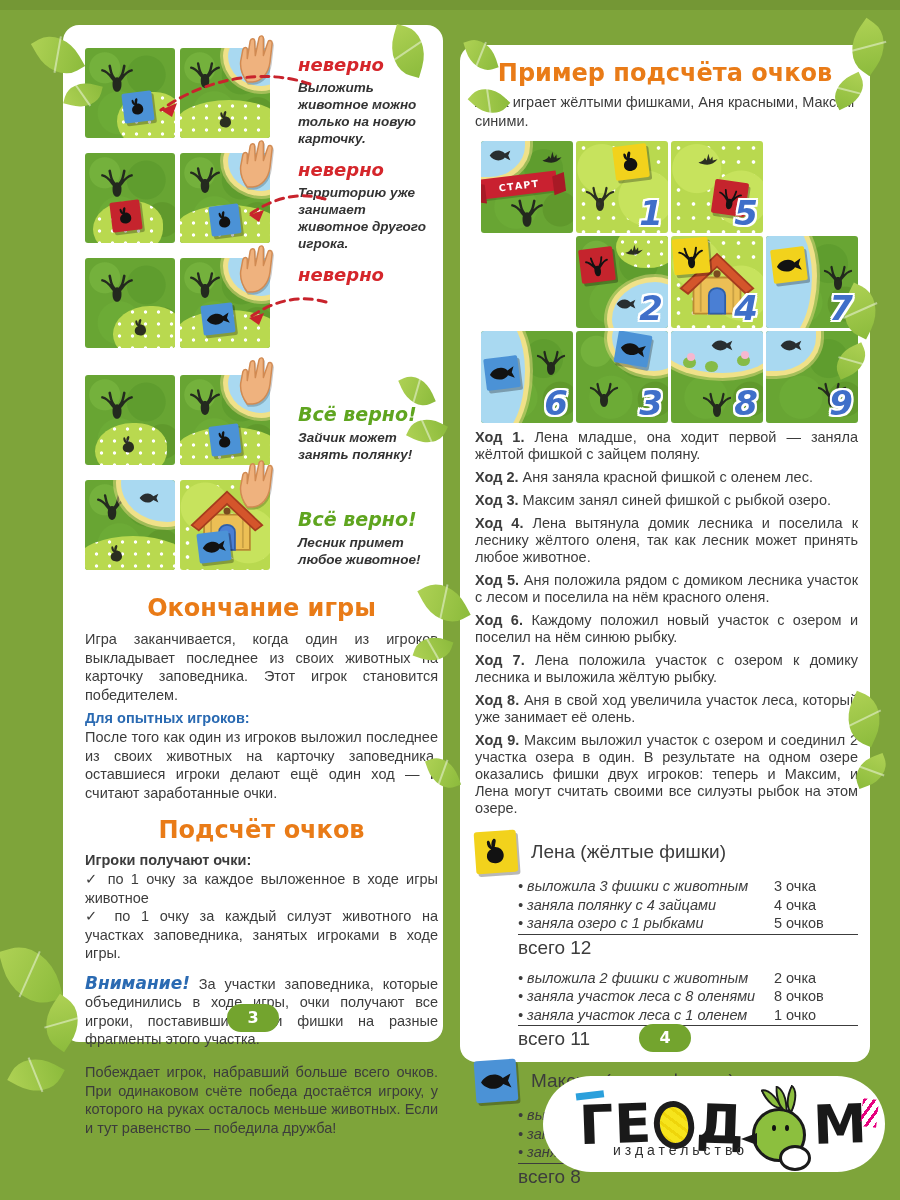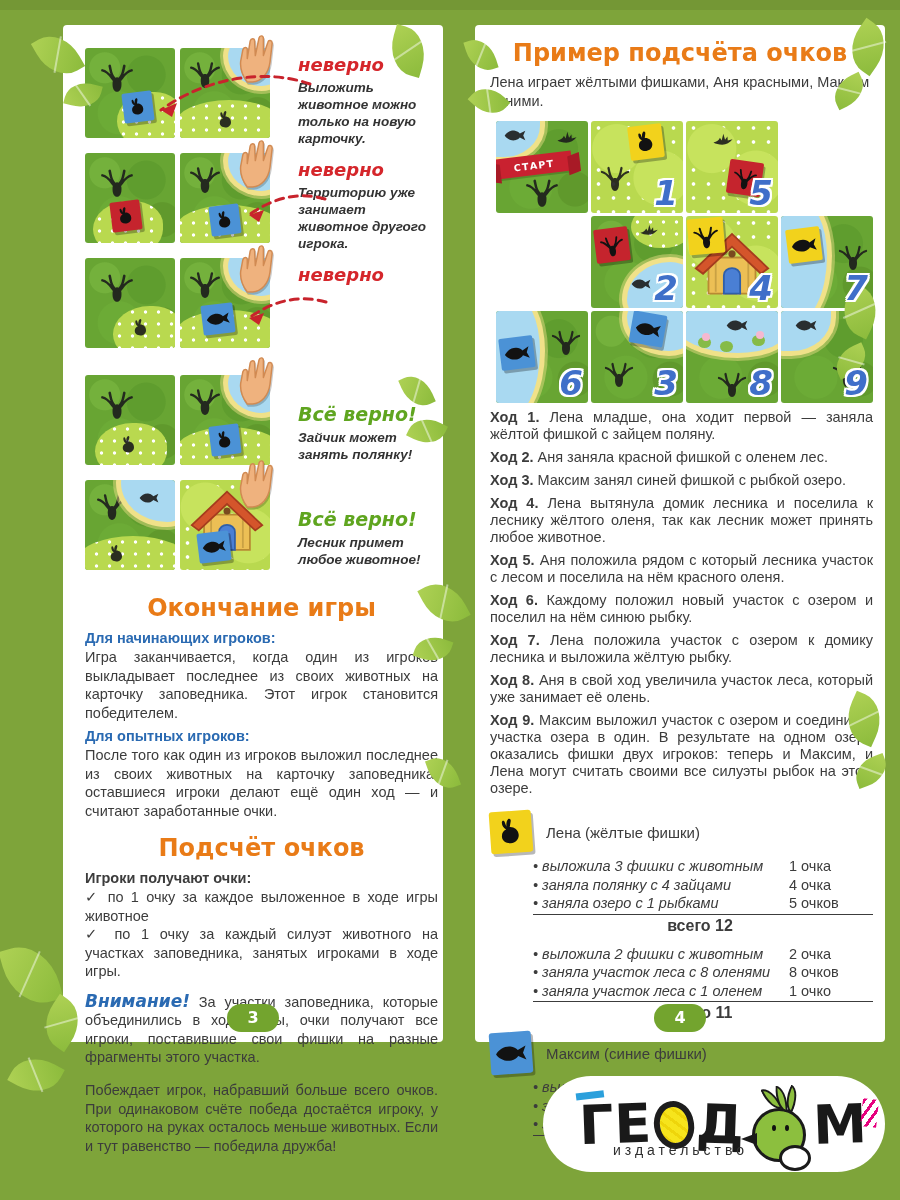--- a/index.html
+++ b/index.html
@@ -6,23 +6,23 @@
     --background:#7ea43a; --accent-orange:#e97b17; --accent-blue:#2a6ab2;
     --wrong-red:#d5262b; --ok-green:#5fa51f; --text:#3c3c3c; --badge-green:#73a42e;
     --chip-yellow:#f2d21c; --chip-red:#c5242d; --chip-blue:#4b92d6; --number-blue:#3f6fc9;
   }
   html,body{margin:0;padding:0;}
   body{font-family:"Liberation Sans",sans-serif;color:var(--text);}
   #stage{position:relative;width:900px;height:1200px;background:var(--background);overflow:hidden;}
   #stage::before{content:'';position:absolute;top:0;left:0;right:0;height:10px;background:rgba(0,0,0,.08);}
 
   
-  .page{position:absolute;top:25px;height:1017px;background:#fff;border-radius:4px;}
+  .page{position:absolute;top:25px;height:1017px;background:#fff;border-radius:16px;}
   .page.left{left:63px;width:380px;}
-  .page.right{left:475px;width:410px;}
+  .page.right{left:460px;width:410px;margin-top:20px;}
   .page-badge{position:absolute;left:50%;bottom:10px;transform:translateX(-50%);min-width:28px;height:28px;
     background:var(--badge-green);border-radius:15px;color:#fff;font:700 16px/28px "DejaVu Sans",sans-serif;
     text-align:center;padding:0 12px;}
 
   
   .leaf{position:absolute;width:36px;height:46px;background:linear-gradient(135deg,#aed154,#8cbb3c);
     border-radius:0 75% 0 75%;}
   .leaf::after{content:'';position:absolute;left:46%;top:8%;width:2px;height:80%;background:rgba(255,255,255,.45);transform:rotate(40deg);}
   .leaf.sm{width:26px;height:34px;}
   .leaf.lg{width:50px;height:62px;}
@@ -97,28 +97,28 @@
   .moves{padding:6px 12px 0 15px;}
   .move{font-size:14.5px;line-height:17px;text-align:justify;margin:0 0 6px;}
   .move b{white-space:nowrap;}
 
   .players{padding:8px 12px 0 15px;}
   .player{margin-bottom:10px;}
   .p-head{display:flex;align-items:center;gap:14px;margin-bottom:4px;}
   .p-chip{position:relative;width:42px;height:42px;flex:0 0 42px;display:flex;align-items:center;justify-content:center;
     border-radius:3px;box-shadow:2px 3px 0 rgba(0,0,0,.28);transform:rotate(-4deg);}
   .p-chip svg{color:#121212;}
-  .p-name{font-size:15px;}
+  .p-name{font-size:19px;}
   .p-rows{margin-left:43px;}
   .p-row{display:flex;font-size:14.5px;line-height:18.5px;}
   .p-item{flex:1;font-style:italic;}
   .p-item::before{content:'• ';}
   .p-pts{width:84px;text-align:left;}
   .p-line{margin-left:43px;border-bottom:1.5px solid #3c3c3c;margin-top:1px;}
-  .p-total{margin-left:43px;text-align:center;font-weight:700;font-size:16px;padding:2px 6px 0 0;}
+  .p-total{margin-left:43px;text-align:left;font-weight:400;font-size:19px;padding:2px 6px 0 0;}
 
   
   .logo-pill{position:absolute;left:543px;top:1076px;width:342px;height:96px;background:#fff;border-radius:48px;}
   .logo-row{position:absolute;left:36px;top:12px;display:flex;align-items:center;}
   .lg{font-family:"DejaVu Sans",sans-serif;font-weight:900;font-size:54px;line-height:1;color:#191919;letter-spacing:1px;}
   .lg-ge{position:relative;transform:rotate(-2deg);}
   .lg-ge::before{content:'';position:absolute;left:-2px;top:-7px;width:28px;height:7px;background:#2ba0dc;transform:rotate(-5deg);}
   .lg-o{display:inline-block;width:40px;height:48px;margin:0 2px;border:6px solid #1d1d1d;border-radius:50% 50% 48% 52%;
     background:repeating-linear-gradient(45deg,#f6e41c 0 6px,#eed50b 6px 9px);transform:rotate(-8deg);box-sizing:border-box;}
   .lg-d{transform:rotate(2deg);}
@@ -359,21 +359,20 @@
         </div>
         <div class="note" style="top:28px">
           <div class="verdict ok">Всё верно!</div>
           <div class="note-text">Лесник примет любое животное!</div>
         </div>
       </div>
     </div>
 
     <div class="ltext">
       <div class="h-orange" style="margin-top:24px">Окончание игры</div>
-      <div class="lbl-blue">Для начинающих игроков:</div>
       <p class="body-p">Игра заканчивается, когда один из игроков выкладывает последнее из своих животных на карточку заповедника. Этот игрок становится победителем.</p>
       <div class="lbl-blue">Для опытных игроков:</div>
       <p class="body-p">После того как один из игроков выложил последнее из своих животных на карточку заповедника, оставшиеся игроки делают ещё один ход — и считают заработанные очки.</p>
 
       <div class="h-orange">Подсчёт очков</div>
       <div class="lbl-dark">Игроки получают очки:</div>
       <div class="check-line">по 1 очку за каждое выложенное в ходе игры животное</div>
       <div class="check-line">по 1 очку за каждый силуэт животного на участках заповедника, занятых игроками в ходе игры.</div>
       <p class="attn">
         <span class="attn-word">Внимание!</span>
@@ -525,42 +524,42 @@
           </svg>
         <span class="tnum">9</span>
       </div>
     </div>
 
     <div class="moves">
       <p class="move"><b>Ход 1.</b> <span>Лена младше, она ходит первой — заняла жёлтой фишкой с зайцем поляну.</span></p>
       <p class="move"><b>Ход 2.</b> <span>Аня заняла красной фишкой с оленем лес.</span></p>
       <p class="move"><b>Ход 3.</b> <span>Максим занял синей фишкой с рыбкой озеро.</span></p>
       <p class="move"><b>Ход 4.</b> <span>Лена вытянула домик лесника и поселила к леснику жёлтого оленя, так как лесник может принять любое животное.</span></p>
-      <p class="move"><b>Ход 5.</b> <span>Аня положила рядом с который лесника участок с лесом и поселила на нём красного оленя.</span></p>
+      <p class="move"><b>Ход 5.</b> <span>Аня положила рядом с домиком лесника участок с лесом и поселила на нём красного оленя.</span></p>
       <p class="move"><b>Ход 6.</b> <span>Каждому положил новый участок с озером и поселил на нём синюю рыбку.</span></p>
       <p class="move"><b>Ход 7.</b> <span>Лена положила участок с озером к домику лесника и выложила жёлтую рыбку.</span></p>
       <p class="move"><b>Ход 8.</b> <span>Аня в свой ход увеличила участок леса, который уже занимает её олень.</span></p>
       <p class="move"><b>Ход 9.</b> <span>Максим выложил участок с озером и соединил 2 участка озера в один. В результате на одном озере оказались фишки двух игроков: теперь и Максим, и Лена могут считать своими все силуэты рыбок на этом озере.</span></p>
     </div>
 
     <div class="players">
 
       <div class="player">
         <div class="p-head">
           <div class="p-chip" style="background:var(--chip-yellow)">
             <svg width="30" height="30">
                 <use href="#sym-rabbit"></use>
               </svg>
             </div>
           <span class="p-name">Лена (жёлтые фишки)</span>
         </div>
         <div class="p-rows">
           <div class="p-row">
               <span class="p-item">выложила 3 фишки с животным</span>
-              <span class="p-pts">1 очка</span>
+              <span class="p-pts">3 очка</span>
             </div>
           <div class="p-row">
               <span class="p-item">заняла полянку с 4 зайцами</span>
               <span class="p-pts">4 очка</span>
             </div>
           <div class="p-row">
               <span class="p-item">заняла озеро с 1 рыбками</span>
               <span class="p-pts">5 очков</span>
             </div>
         </div>

